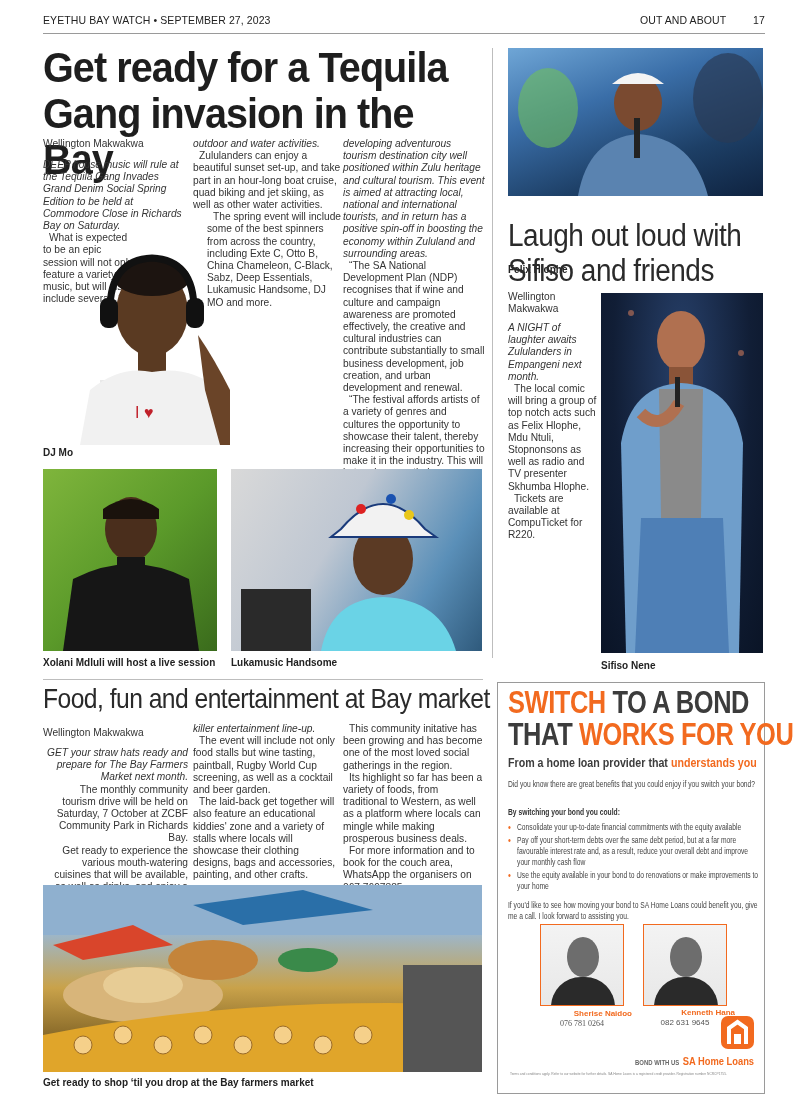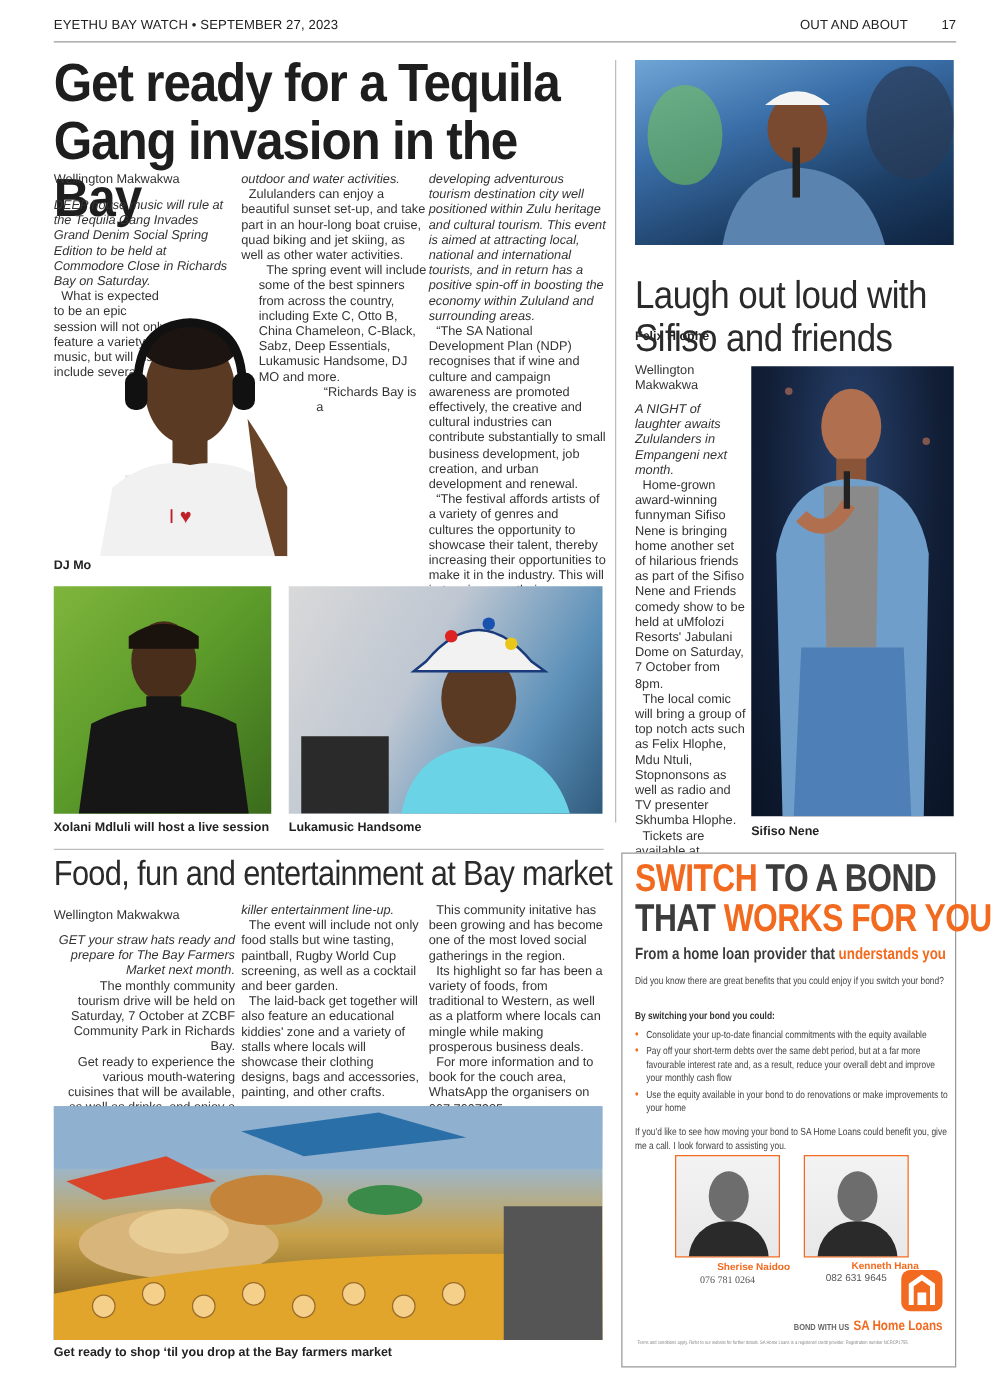--- a/index.html
+++ b/index.html
@@ -86,21 +86,20 @@
     <path d="M118 95 Q135 120 150 150 L150 205 L140 205 L125 150 Z" fill="#6a4428"></path>
     <text x="55" y="178" font-size="16" fill="#c0202a" font-family="Liberation Sans, sans-serif">I ♥</text>
   </svg>
 </div>
 <div class="abs caption" style="left:43px; top:447px;">DJ Mo</div>
 
 <div class="abs body-text" style="left:193px; top:138px; width:148px;">
   <p class="first">outdoor and water activities.</p>
   <p>Zululanders can enjoy a beautiful sunset set-up, and take part in an hour-long boat cruise, quad biking and jet skiing, as well as other water activities.</p>
   <p style="padding-left:14px;">The spring event will include some of the best spinners from across the country, including Exte C, Otto B, China Chameleon, C-Black, Sabz, Deep Essentials, Lukamusic Handsome, DJ MO and more.</p>
-  <p style="padding-left:60px;">“Richards Bay is a</p>
 </div>
 
 <div class="abs body-text" style="left:343px; top:138px; width:142px;">
   <p class="first">developing adventurous tourism destination city well positioned within Zulu heritage and cultural tourism. This event is aimed at attracting local, national and international tourists, and in return has a positive spin-off in boosting the economy within Zululand and surrounding areas.</p>
   <p>“The SA National Development Plan (NDP) recognises that if wine and culture and campaign awareness are promoted effectively, the creative and cultural industries can contribute substantially to small business development, job creation, and urban development and renewal.</p>
   <p>“The festival affords artists of a variety of genres and cultures the opportunity to showcase their talent, thereby increasing their opportunities to make it in the industry. This will in turn improve their livelihoods,” said one of the organisers, Lungani Ntuli.</p>
 </div>
 
 <div class="abs photo ph-xolani">
   <svg width="174" height="182" viewBox="0 0 174 182">
@@ -140,21 +139,20 @@
   <div>Laugh out loud with</div>
   <div>Sifiso and friends</div>
 </div>
 
 <div class="abs byline" style="left:508px; top:291px; line-height:12px;">
   <div>Wellington</div>
   <div>Makwakwa</div>
 </div>
 <div class="abs body-text" style="left:508px; top:322px; width:90px;">
   <p class="first">A NIGHT of laughter awaits Zululanders in Empangeni next month.</p>
-  <p>Home-grown award-winning funnyman Sifiso Nene is bringing home another set of hilarious friends as part of the Sifiso Nene and Friends comedy show to be held at uMfolozi Resorts' Jabulani Dome on Saturday, 7 October from 8pm.</p>
   <p>The local comic will bring a group of top notch acts such as Felix Hlophe, Mdu Ntuli, Stopnonsons as well as radio and TV presenter Skhumba Hlophe.</p>
   <p>Tickets are available at CompuTicket for R220.</p>
 </div>
 
 <div class="abs photo ph-sifiso">
   <svg width="162" height="360" viewBox="0 0 162 360">
     <circle cx="30" cy="20" r="3" fill="#c9785a" opacity="0.6"></circle>
     <circle cx="140" cy="60" r="3" fill="#c9785a" opacity="0.6"></circle>
     <ellipse cx="80" cy="48" rx="24" ry="30" fill="#b07050"></ellipse>
     <rect x="68" y="74" width="24" height="18" fill="#8a5438"></rect>

